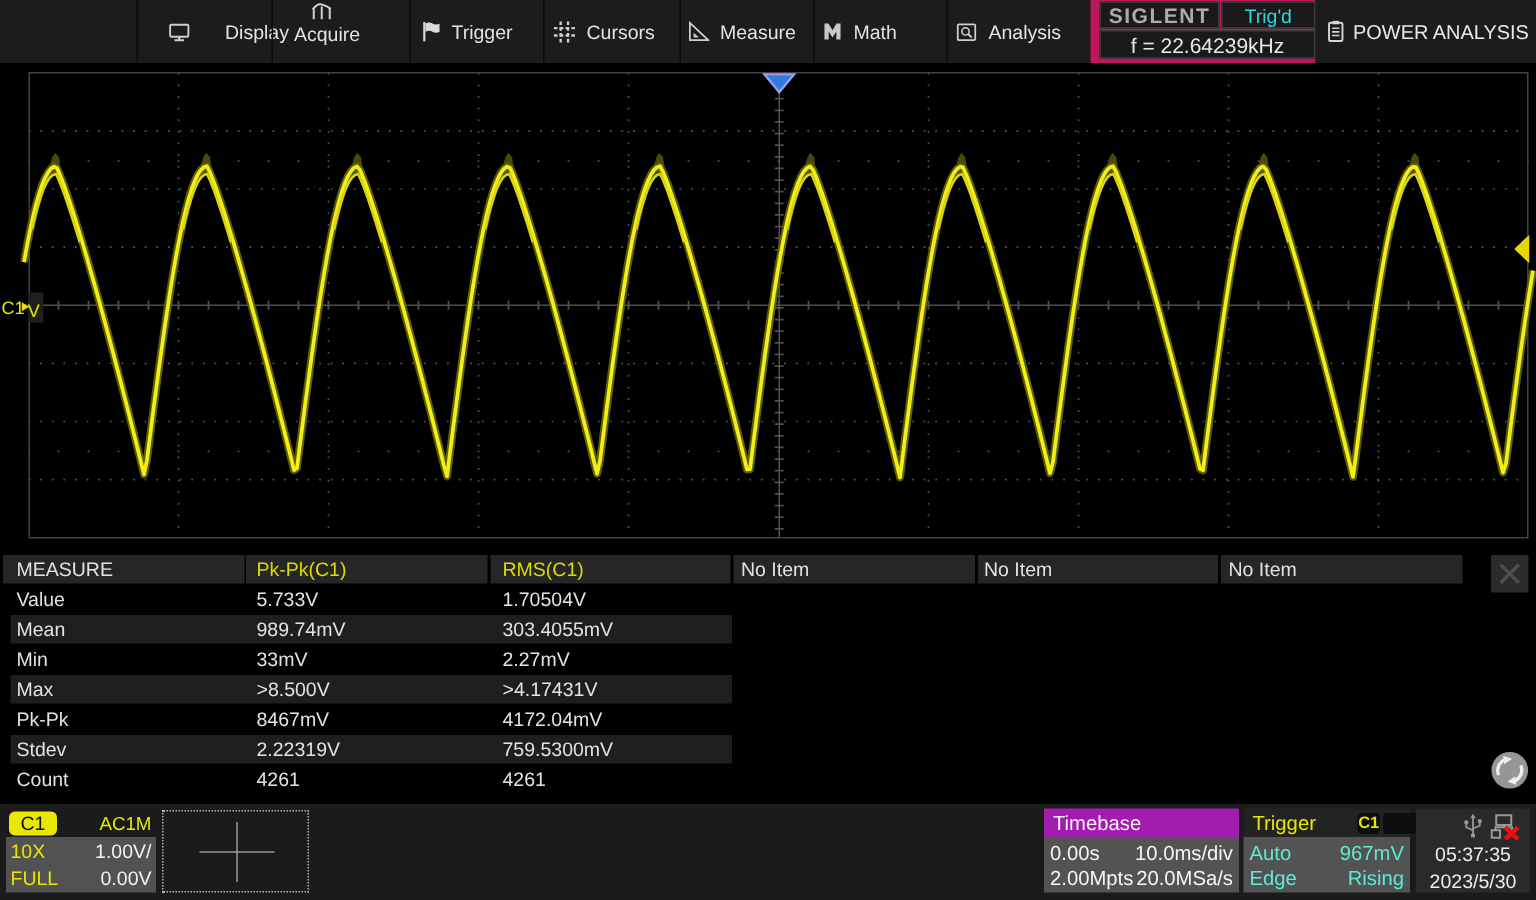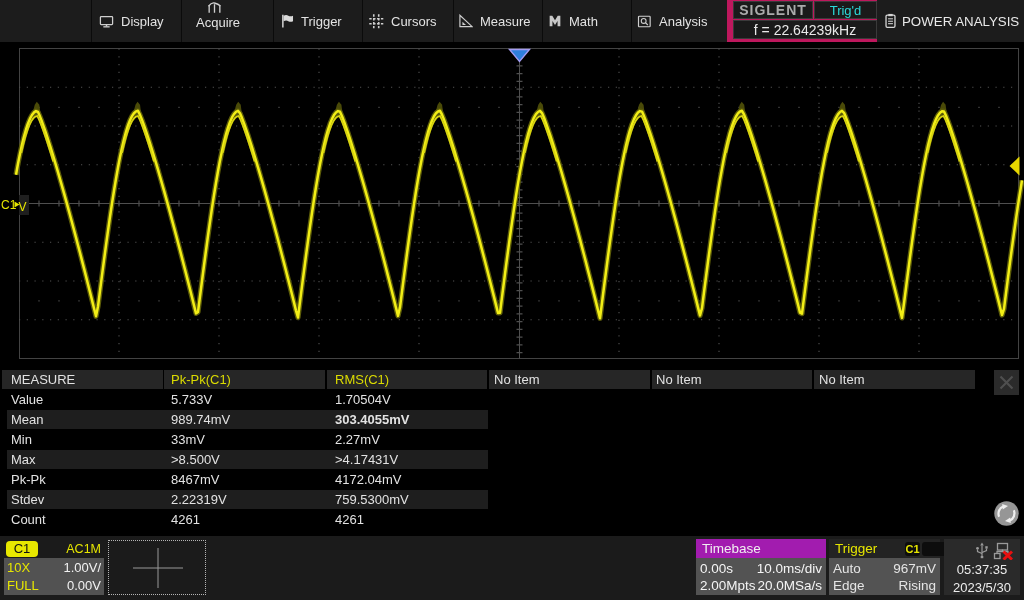--- a/index.html
+++ b/index.html
@@ -33,21 +33,21 @@
 .wht{color:#f2f2f2;}
 .rt{position:absolute;right:0;}
 #dotbox{position:absolute;left:108px;top:4px;width:98px;height:55px;border:1px dotted #b5b5b5;}
 #tbbox{position:absolute;left:696px;top:3px;width:130px;height:56px;}
 #tbhead{position:absolute;left:0;top:0;width:130px;height:19px;background:#a21caf;color:#f0f0f0;font-size:13.5px;line-height:19px;padding-left:6px;}
 #tbbody{position:absolute;left:0;top:19px;width:130px;height:37px;background:#535353;}
 .tbrow{position:absolute;left:4px;width:122px;font-size:13.5px;color:#f5f5f5;}
 #trbox{position:absolute;left:829px;top:3px;width:111px;height:56px;}
 #trhead{position:absolute;left:0;top:0;width:111px;height:19px;background:#232323;}
 #trbody{position:absolute;left:0;top:19px;width:111px;height:37px;background:#535353;}
-.trrow{position:absolute;left:4px;width:103px;font-size:13.5px;color:#e5e5e5;}
+.trrow{position:absolute;left:4px;width:103px;font-size:13.5px;color:#5eead4;}
 .chip{position:absolute;top:3px;height:14px;background:#0d0d0d;border-radius:3px;color:#e6e600;font-size:11px;font-weight:bold;text-align:center;line-height:14px;}
 #infbox{position:absolute;left:944px;top:3px;width:76px;height:56px;background:#2a2a2a;}
 .inftxt{position:absolute;width:100%;text-align:center;color:#ececec;font-size:13px;}
 </style></head>
 <body>
 <div id="topbar">
     <div class="mi" style="left:26px;margin-top:28px;">
       <svg width="15" height="15" viewBox="0 0 17 17">
         <g stroke="#cfcfcf" fill="none" stroke-width="1.4">
           <circle cx="8.5" cy="8.5" r="5"></circle>
@@ -63,21 +63,21 @@
           </g>
         </g>
         <g stroke="#cfcfcf" stroke-width="1.1">
           <line x1="8.5" y1="5.8" x2="8.5" y2="11.2"></line>
           <line x1="5.8" y1="8.5" x2="11.2" y2="8.5"></line>
         </g>
       </svg>
       <span>Utility</span>
     </div>
     <div class="sep" style="left:90.5px;"></div>
-    <div class="mi" style="left:99px;">
+    <div class="mi" style="left:112px;gap:16px;">
       <svg width="15" height="15" viewBox="0 0 18 17">
         <rect x="1.7" y="2.5" width="14.6" height="9.6" rx="1" fill="none" stroke="#cfcfcf" stroke-width="1.5"></rect>
         <line x1="9" y1="12.2" x2="9" y2="14.4" stroke="#cfcfcf" stroke-width="1.8"></line>
         <line x1="5.2" y1="14.9" x2="12.8" y2="14.9" stroke="#cfcfcf" stroke-width="1.6"></line>
       </svg>
       <span>Display</span>
     </div>
     <div class="sep" style="left:180.5px;"></div>
     <div class="mi" style="left:189px;flex-direction:column;">
       <svg width="15" height="15" viewBox="0 0 18 17">
@@ -223,21 +223,21 @@
           <line x1="6.5" y1="6.5" x2="18.5" y2="18.5"></line>
           <line x1="18.5" y1="6.5" x2="6.5" y2="18.5"></line>
         </g>
       </svg></div>
     <div class="cell" style="left:11px;top:20px;">Value</div>
     <div class="cell" style="left:171px;top:20px;">5.733V</div>
     <div class="cell" style="left:335px;top:20px;">1.70504V</div>
     <div class="rowl" style="top:40px;"></div>
     <div class="cell" style="left:11px;top:40px;">Mean</div>
     <div class="cell" style="left:171px;top:40px;">989.74mV</div>
-    <div class="cell" style="left:335px;top:40px;font-weight:bold;">303.4055mV</div>
+    <div class="cell" style="left:335px;top:40px;">303.4055mV</div>
     <div class="cell" style="left:11px;top:60px;">Min</div>
     <div class="cell" style="left:171px;top:60px;">33mV</div>
     <div class="cell" style="left:335px;top:60px;">2.27mV</div>
     <div class="rowl" style="top:80px;"></div>
     <div class="cell" style="left:11px;top:80px;">Max</div>
     <div class="cell" style="left:171px;top:80px;">&gt;8.500V</div>
     <div class="cell" style="left:335px;top:80px;">&gt;4.17431V</div>
     <div class="cell" style="left:11px;top:100px;">Pk-Pk</div>
     <div class="cell" style="left:171px;top:100px;">8467mV</div>
     <div class="cell" style="left:335px;top:100px;">4172.04mV</div>

